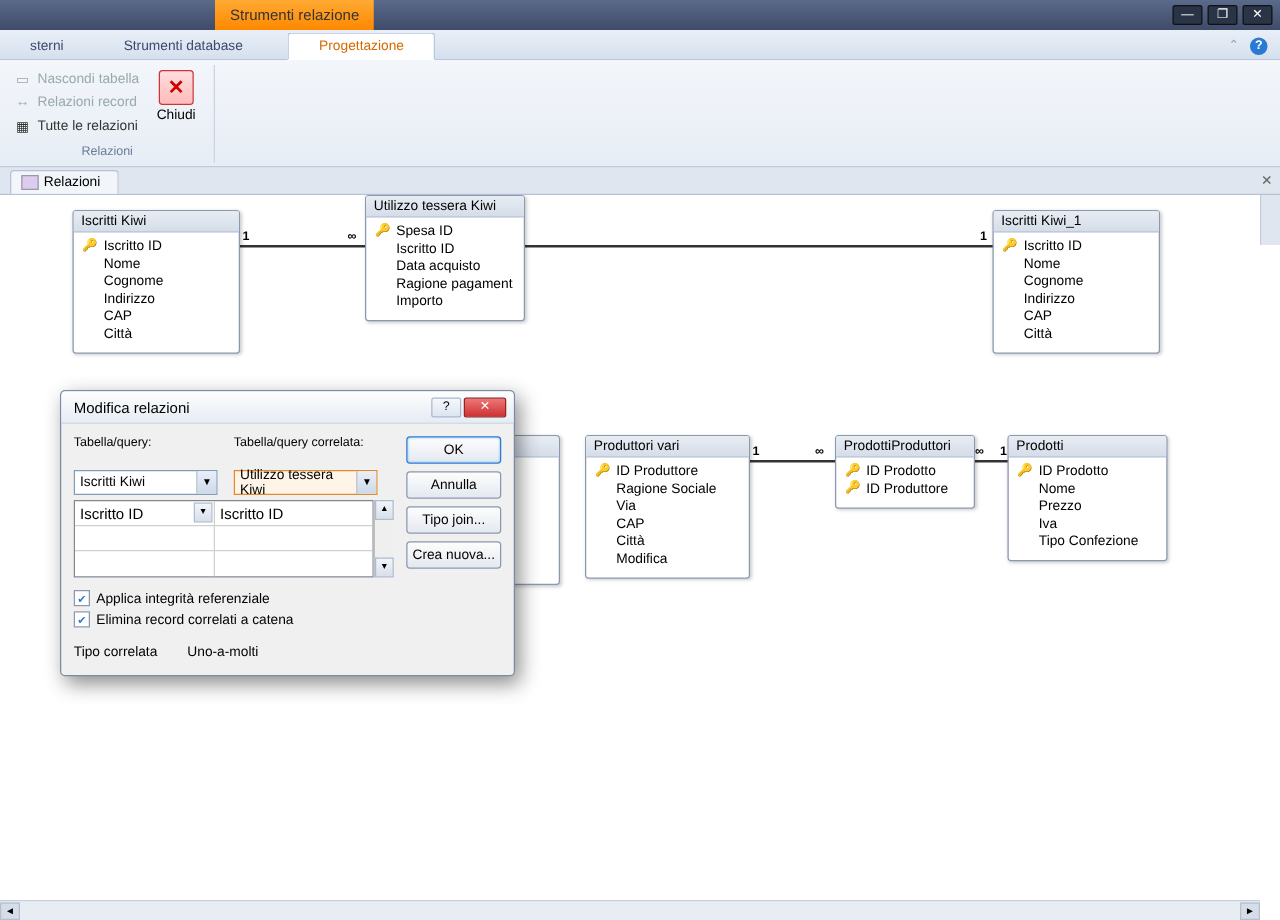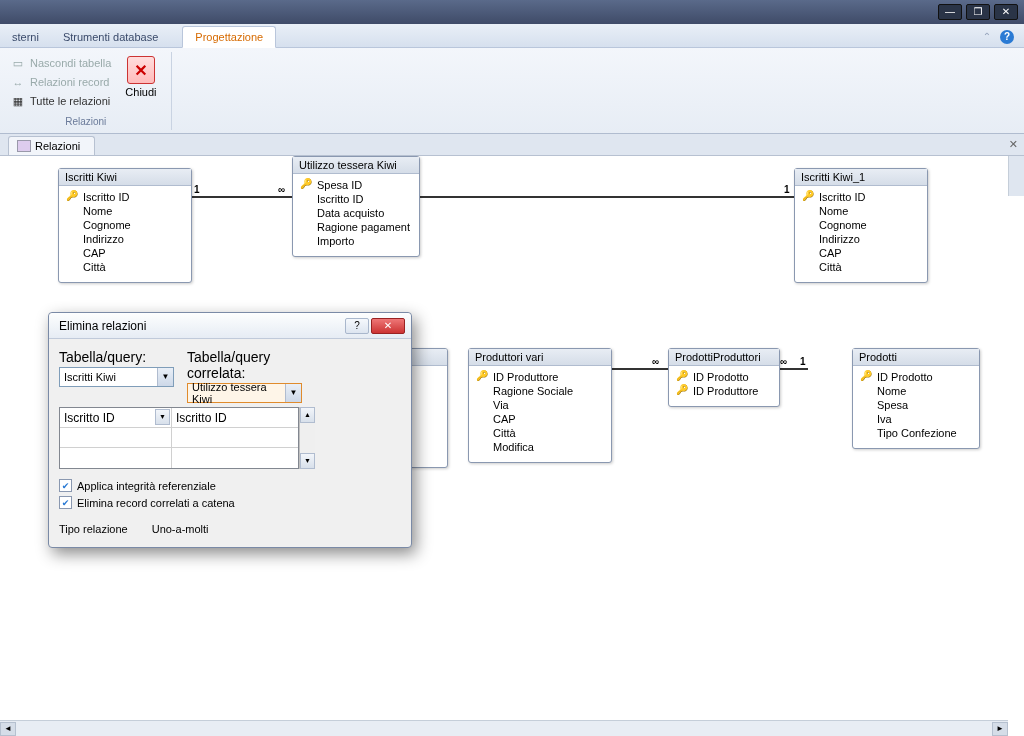--- a/index.html
+++ b/index.html
@@ -7,21 +7,21 @@
 
 
 .title-bar { height: 24px; background: linear-gradient(#5a6a8a, #3f4b68); display: flex; align-items: center; color: #fff; }
 .title-orange { background: linear-gradient(#ffaa33, #ff8800); height: 24px; padding: 0 12px; display: flex; align-items: center; font-size: 12px; color: #333; margin-left: 172px; }
 .title-text { margin-left: 10px; font-size: 12px; }
 .win-controls { margin-left: auto; display: flex; gap: 4px; padding-right: 6px; }
 .win-btn { width: 24px; height: 16px; background: #2a3447; border: 1px solid #111; border-radius: 2px; color: #fff; text-align: center; line-height: 14px; font-size: 10px; cursor: pointer; }
 
 
 .ribbon-tabs { height: 24px; background: linear-gradient(#e9eff7, #d6e0ee); display: flex; align-items: flex-end; border-bottom: 1px solid #b9c6db; position: relative; }
-.ribbon-tab { padding: 4px 12px; font-size: 11px; color: #3a4a6a; cursor: pointer; }
+.ribbon-tab { padding: 4px 24px; font-size: 11px; color: #3a4a6a; cursor: pointer; }
 .ribbon-tab.active { background: #fff; border: 1px solid #b9c6db; border-bottom: 1px solid #fff; border-radius: 3px 3px 0 0; margin-bottom: -1px; color: #d66a00; }
 .help-icons { margin-left: auto; display: flex; gap: 6px; padding-right: 10px; padding-bottom: 3px; }
 .help-ic { width: 14px; height: 14px; border-radius: 50%; font-size: 10px; text-align: center; line-height: 14px; cursor: pointer; }
 .help-ic.up { color: #94a2bb; }
 .help-ic.q { background: #2a7ad4; color: #fff; font-weight: bold; }
 
 
 .ribbon { height: 86px; background: linear-gradient(#f3f6fb, #e7edf5); border-bottom: 1px solid #b0bccf; display: flex; padding: 4px 0; }
 .ribbon-group { border-right: 1px solid #c9d3e2; padding: 2px 8px; display: flex; height: 78px; }
 .ribbon-stack { display: flex; flex-direction: column; gap: 1px; }
@@ -58,21 +58,21 @@
 .rel-lbl { position: absolute; font-size: 10px; font-weight: bold; }
 
 
 .dialog { position: absolute; left: 48px; top: 312px; width: 364px; background: #f0f0f0; border: 1px solid #7a8aa6; border-radius: 4px; box-shadow: 4px 6px 16px rgba(0,0,0,0.45); }
 .dlg-title { height: 26px; background: linear-gradient(#fdfefe, #e6ecf4); border-bottom: 1px solid #c0cada; display: flex; align-items: center; padding: 0 6px 0 10px; font-size: 12px; border-radius: 4px 4px 0 0; }
 .dlg-ctrls { margin-left: auto; display: flex; gap: 2px; }
 .dlg-help-btn { width: 24px; height: 16px; background: linear-gradient(#f5f8fc,#dde5f0); border: 1px solid #a9b7cc; border-radius: 2px; text-align: center; font-size: 10px; line-height: 14px; cursor: pointer; }
 .dlg-close-btn { width: 34px; height: 16px; background: linear-gradient(#e77,#c33); border: 1px solid #922; border-radius: 2px; color: #fff; text-align: center; font-size: 10px; line-height: 14px; cursor: pointer; }
 .dlg-body { padding: 10px 10px 12px 10px; position: relative; }
 .dlg-row { display: flex; gap: 10px; }
-.lbl { font-size: 14px; margin-bottom: 2px; display: block; }
+.lbl { font-size: 10px; margin-bottom: 16px; display: block; }
 .combo { width: 115px; height: 20px; border: 1px solid #7f9db9; background: #fff; font-size: 11px; padding: 0 16px 0 4px; position: relative; display: flex; align-items: center; }
 .combo .arrow { position: absolute; right: 0; top: 0; width: 16px; height: 18px; background: linear-gradient(#e9eff7,#cdd8e8); border-left: 1px solid #b0bccf; text-align: center; font-size: 8px; line-height: 18px; }
 .combo.hl { border-color: #e08b2c; background: #fef5e8; }
 .grid { margin-top: 4px; border: 1px solid #828790; background: #fff; width: 240px; }
 .grid-row { display: flex; height: 20px; border-bottom: 1px solid #d0d0d0; }
 .grid-row:last-child { border-bottom: none; }
 .grid-cell { width: 112px; border-right: 1px solid #d0d0d0; padding: 2px 4px; font-size: 12px; display: flex; align-items: center; position: relative; }
 .grid-cell:last-of-type { border-right: none; }
 .cell-arrow { position: absolute; right: 1px; top: 1px; width: 15px; height: 16px; background: linear-gradient(#f2f5fa,#d8e0eb); border: 1px solid #b0bccf; text-align: center; font-size: 7px; line-height: 14px; }
 .grid-scroll { width: 16px; background: #efefef; border-left: 1px solid #c0c0c0; }
@@ -81,20 +81,21 @@
 .dlg-btn { width: 76px; height: 22px; border: 1px solid #8a98b0; background: linear-gradient(#fdfdfd,#e4e9f0); border-radius: 3px; font-size: 11px; cursor: pointer; }
 .dlg-btn.default { border: 1px solid #2a7ad4; box-shadow: 0 0 2px #6ab0ff inset; }
 .chk-row { display: flex; align-items: center; gap: 5px; margin-top: 4px; font-size: 11px; }
 .chk { width: 13px; height: 13px; border: 1px solid #8a98b0; background: #fff; display: inline-flex; align-items: center; justify-content: center; font-size: 9px; color: #2a7ad4; }
 .type-row { margin-top: 14px; font-size: 11px; display: flex; gap: 24px; }
 </style>
 </head>
 <body>
 
 <div class="title-bar">
+  <div class="title-orange">Strumenti relazione</div>
   <div class="win-controls">
     <div class="win-btn">—</div>
     <div class="win-btn">❐</div>
     <div class="win-btn">✕</div>
   </div>
 </div>
 
 <div class="ribbon-tabs">
   <div class="ribbon-tab">sterni</div>
   <div class="ribbon-tab">Strumenti database</div>
@@ -184,67 +185,67 @@
     <div class="tbl-body">
       <div class="fld key">Iscritto ID</div>
       <div class="fld">Nome</div>
       <div class="fld">Cognome</div>
       <div class="fld">Indirizzo</div>
       <div class="fld">CAP</div>
       <div class="fld">Città</div>
     </div>
   </div>
 
-  <div class="tbl" style="left:468px; top:192px; width:144px;">
+  <div class="tbl" style="left:468px; top:192px; width:132px;">
     <div class="tbl-title">Produttori vari</div>
     <div class="tbl-body">
       <div class="fld key">ID Produttore</div>
       <div class="fld">Ragione Sociale</div>
       <div class="fld">Via</div>
       <div class="fld">CAP</div>
       <div class="fld">Città</div>
       <div class="fld">Modifica</div>
     </div>
   </div>
 
   <div class="tbl" style="left:668px; top:192px; width:112px;">
     <div class="tbl-title">ProdottiProduttori</div>
     <div class="tbl-body">
       <div class="fld key">ID Prodotto</div>
       <div class="fld key">ID Produttore</div>
     </div>
   </div>
 
-  <div class="tbl" style="left:852px; top:192px; width:128px;">
+  <div class="tbl" style="left:806px; top:192px; width:128px;">
     <div class="tbl-title">Prodotti</div>
     <div class="tbl-body">
       <div class="fld key">ID Prodotto</div>
       <div class="fld">Nome</div>
-      <div class="fld">Spesa</div>
+      <div class="fld">Prezzo</div>
       <div class="fld">Iva</div>
       <div class="fld">Tipo Confezione</div>
     </div>
   </div>
 
   <div class="tbl" style="left:408px; top:192px; width:40px; height:120px; overflow:hidden;">
     <div class="tbl-title">&nbsp;</div>
   </div>
 </div>
 
 <div class="vscroll-stub"></div>
 
 <div class="hscrollbar">
   <div class="hscroll-btn">◄</div>
   <div class="hscroll-track"></div>
   <div class="hscroll-btn">►</div>
 </div>
 
 <div class="dialog">
   <div class="dlg-title">
-    <span>Elimina relazioni</span>
+    <span>Modifica relazioni</span>
     <div class="dlg-ctrls">
       <div class="dlg-help-btn">?</div>
       <div class="dlg-close-btn">✕</div>
     </div>
   </div>
   <div class="dlg-body">
     <div class="dlg-row">
       <div style="width:118px;">
         <span class="lbl">Tabella/query:</span>
         <div class="combo">
@@ -293,18 +294,24 @@
         <span class="chk">✔</span>
         <span>Applica integrità referenziale</span>
       </div>
       <div class="chk-row">
         <span class="chk">✔</span>
         <span>Elimina record correlati a catena</span>
       </div>
     </div>
 
     <div class="type-row">
-      <span>Tipo relazione</span>
+      <span>Tipo correlata</span>
       <span>Uno-a-molti</span>
     </div>
 
+    <div class="dlg-btns">
+      <button class="dlg-btn default">OK</button>
+      <button class="dlg-btn">Annulla</button>
+      <button class="dlg-btn">Tipo join...</button>
+      <button class="dlg-btn">Crea nuova...</button>
+    </div>
   </div>
 </div>
 
 </body></html>

